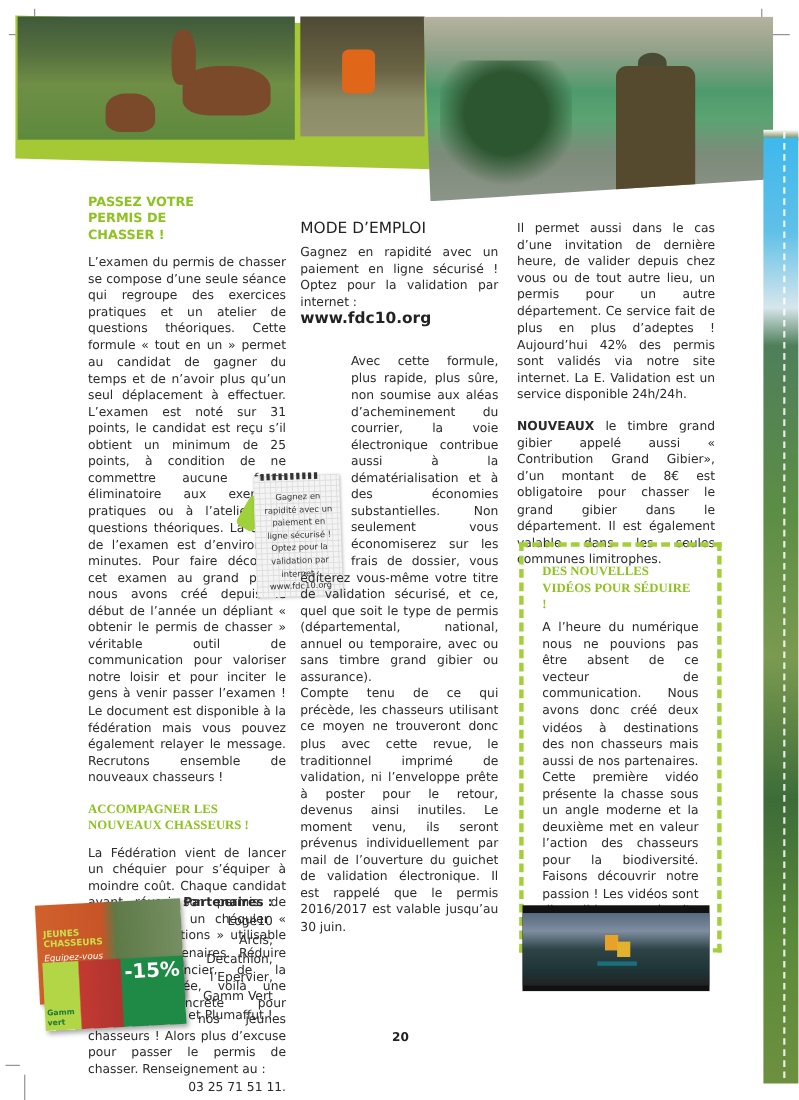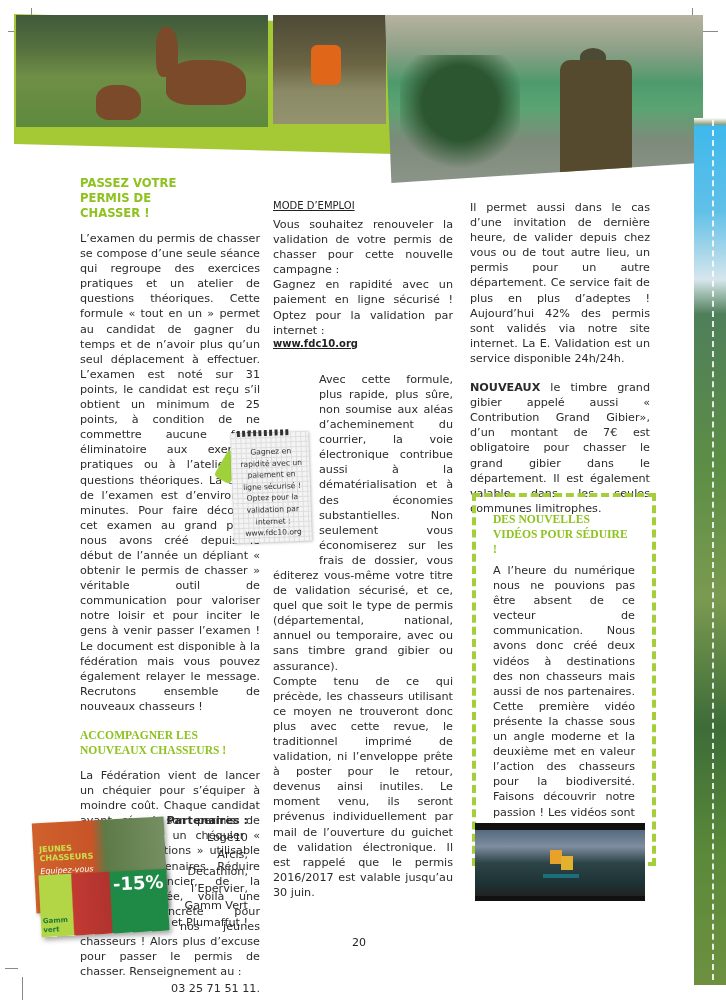--- a/index.html
+++ b/index.html
@@ -25,21 +25,21 @@
   .dash-line{position:absolute;left:712px;top:120px;width:0;height:860px;border-left:2px dashed rgba(255,255,255,.85);}
   .crop-mark{position:absolute;background:#888;}
   
   .h-green{color:#8dc21f;font-weight:bold;font-size:11.6px;line-height:15px;text-transform:uppercase;margin:0;}
   .body-text{font-size:11.2px;line-height:15.1px;text-align:justify;margin:0;}
   .col{position:absolute;}
   .col1{left:80px;top:176px;width:180px;}
   .col2{left:273px;top:200px;width:180px;}
   .col3{left:470px;top:200px;width:180px;}
   p{margin:0 0 9px 0;}
-  .bold-dark{font-weight:bold;color:#222;font-size:10px;text-decoration:underline;}
+  .bold-dark{font-weight:bold;color:#222;font-size:14px;}
   .note{position:absolute;left:232px;top:432px;width:78px;height:110px;background:#f4f4f4;
     background-image:linear-gradient(#ddd 1px,transparent 1px),linear-gradient(90deg,#ddd 1px,transparent 1px);
     background-size:5px 5px;transform:rotate(-2deg);box-shadow:1px 1px 3px rgba(0,0,0,.25);}
   .note-rings{position:absolute;left:6px;top:-4px;width:68px;height:8px;font-size:8px;letter-spacing:1px;color:#333;white-space:nowrap;overflow:hidden;}
   .note-text{position:absolute;left:6px;top:14px;width:68px;font-size:7.6px;line-height:11.6px;text-align:center;color:#333;font-family:"DejaVu Sans",sans-serif;}
   .pencil{position:absolute;left:220px;top:452px;width:18px;height:30px;background:#9ed13a;border-radius:4px;transform:rotate(30deg);}
   .video-box{position:absolute;left:472px;top:493px;width:176px;height:365px;border:4px dashed #a5cf3a;}
   .video-title{position:absolute;left:493px;top:512px;width:140px;font-family:Liberation Serif, serif;}
   .video-text{position:absolute;left:493px;top:563px;width:142px;}
   .video-thumb{position:absolute;left:475px;top:823px;width:170px;height:78px;background:#111;overflow:hidden;}
@@ -47,21 +47,21 @@
     background:linear-gradient(180deg,#556a7e 0%,#7f8da0 25%,#2d4446 50%,#1e3336 80%,#222 100%);}
   .logo-a{position:absolute;left:75px;top:20px;width:12px;height:14px;background:#e8a22a;}
   .logo-b{position:absolute;left:86px;top:26px;width:12px;height:14px;background:#e2b12d;}
   .play-ghost{position:absolute;left:68px;top:44px;width:36px;height:4px;background:#1a6f7a;}
   .partners{position:absolute;left:160px;top:812px;width:88px;text-align:right;font-size:11.2px;line-height:17px;}
   .partner-card{position:absolute;left:34px;top:820px;width:132px;height:90px;transform:rotate(-3deg);
     background:linear-gradient(90deg,#d0612c 0%,#c85427 45%,#5e7a47 55%,#768f63 100%);box-shadow:2px 2px 4px rgba(0,0,0,.3);}
   .partner-card2{position:absolute;left:40px;top:872px;width:128px;height:62px;transform:rotate(-3deg);
     background:linear-gradient(90deg,#b3d647 0%,#b3d647 25%,#c23a32 26%,#b0332e 55%,#1e8a45 56%,#1e8a45 100%);box-shadow:2px 3px 5px rgba(0,0,0,.35);}
   .card-text{position:absolute;color:#fff;font-weight:bold;font-size:8px;line-height:9px;}
-  .page-number{position:absolute;left:352px;top:936px;width:24px;text-align:left;font-size:11px;font-weight:normal;color:#222;}
+  .page-number{position:absolute;left:352px;top:936px;width:24px;text-align:center;font-size:11px;font-weight:bold;color:#222;}
 </style>
 </head>
 <body>
 
 <div class="crop-mark" style="left:31px;top:8px;width:1px;height:16px;"></div>
 <div class="crop-mark" style="left:8px;top:31px;width:16px;height:1px;"></div>
 <div class="crop-mark" style="left:22px;top:977px;width:1px;height:23px;"></div>
 <div class="crop-mark" style="left:5px;top:968px;width:13px;height:1px;"></div>
 <div class="crop-mark" style="left:692px;top:8px;width:1px;height:14px;"></div>
 <div class="crop-mark" style="left:700px;top:31px;width:18px;height:1px;"></div>
@@ -112,33 +112,32 @@
 </div>
 
 <div class="pencil"></div>
 <div class="note">
   <div class="note-rings">▮▮▮▮▮▮▮▮▮▮</div>
   <div class="note-text">Gagnez en rapidité avec un paiement en ligne sécurisé ! Optez pour la validation par internet : www.fdc10.org</div>
 </div>
 
 <div class="col col2">
   <div class="bold-dark" style="font-weight:normal;margin-bottom:6px;">MODE D’EMPLOI</div>
-  <p class="body-text">Vous souhaitez renouveler la validation de votre permis de chasser pour cette nouvelle campagne :</p>
   <p class="body-text">Gagnez en rapidité avec un paiement en ligne sécurisé ! Optez pour la validation par internet :</p>
   <p class="bold-dark" style="margin-bottom:23px;">www.fdc10.org</p>
   <div style="float:left;width:46px;height:150px;margin-top:41px;"></div>
   <p class="body-text">Avec cette formule, plus rapide, plus sûre, non soumise aux aléas d’acheminement du courrier, la voie électronique contribue aussi à la dématérialisation et à des économies substantielles. Non seulement vous économiserez sur les frais de dossier, vous éditerez vous-même votre titre de validation sécurisé, et ce, quel que soit le type de permis (départemental, national, annuel ou temporaire, avec ou sans timbre grand gibier ou assurance).</p>
   <p class="body-text">Compte tenu de ce qui précède, les chasseurs utilisant ce moyen ne trouveront donc plus avec cette revue, le traditionnel imprimé de validation, ni l’enveloppe prête à poster pour le retour, devenus ainsi inutiles. Le moment venu, ils seront prévenus individuellement par mail de l’ouverture du guichet de validation électronique. Il est rappelé que le permis 2016/2017 est valable jusqu’au 30 juin.</p>
 
 </div>
 
 <div class="col col3">
   <p class="body-text" style="margin-bottom:14px;">Il permet aussi dans le cas d’une invitation de dernière heure, de valider depuis chez vous ou de tout autre lieu, un permis pour un autre département. Ce service fait de plus en plus d’adeptes ! Aujourd’hui 42% des permis sont validés via notre site internet. La E. Validation est un service disponible 24h/24h.</p>
   <p class="body-text">
-    <strong>NOUVEAUX</strong><span> le timbre grand gibier appelé aussi « Contribution Grand Gibier», d’un montant de 7€ est obligatoire pour chasser le grand gibier dans le département. Il est également valable dans les seules communes limitrophes.</span>
+    <strong>NOUVEAUX</strong><span> le timbre grand gibier appelé aussi « Contribution Grand Gibier», d’un montant de 8€ est obligatoire pour chasser le grand gibier dans le département. Il est également valable dans les seules communes limitrophes.</span>
   </p>
 </div>
 
 <div class="video-box"></div>
 <h2 class="h-green video-title">DES NOUVELLES VIDÉOS POUR SÉDUIRE !</h2>
 <p class="body-text video-text">A l’heure du numérique nous ne pouvions pas être absent de ce vecteur de communication. Nous avons donc créé deux vidéos à destinations des non chasseurs mais aussi de nos partenaires. Cette première vidéo présente la chasse sous un angle moderne et la deuxième met en valeur l’action des chasseurs pour la biodiversité. Faisons découvrir notre passion ! Les vidéos sont disponibles sur : le site internet - le Facebook - YouTube.</p>
 <div class="video-thumb">
   <div class="video-inner">
     <div class="logo-a"></div>
     <div class="logo-b"></div>

